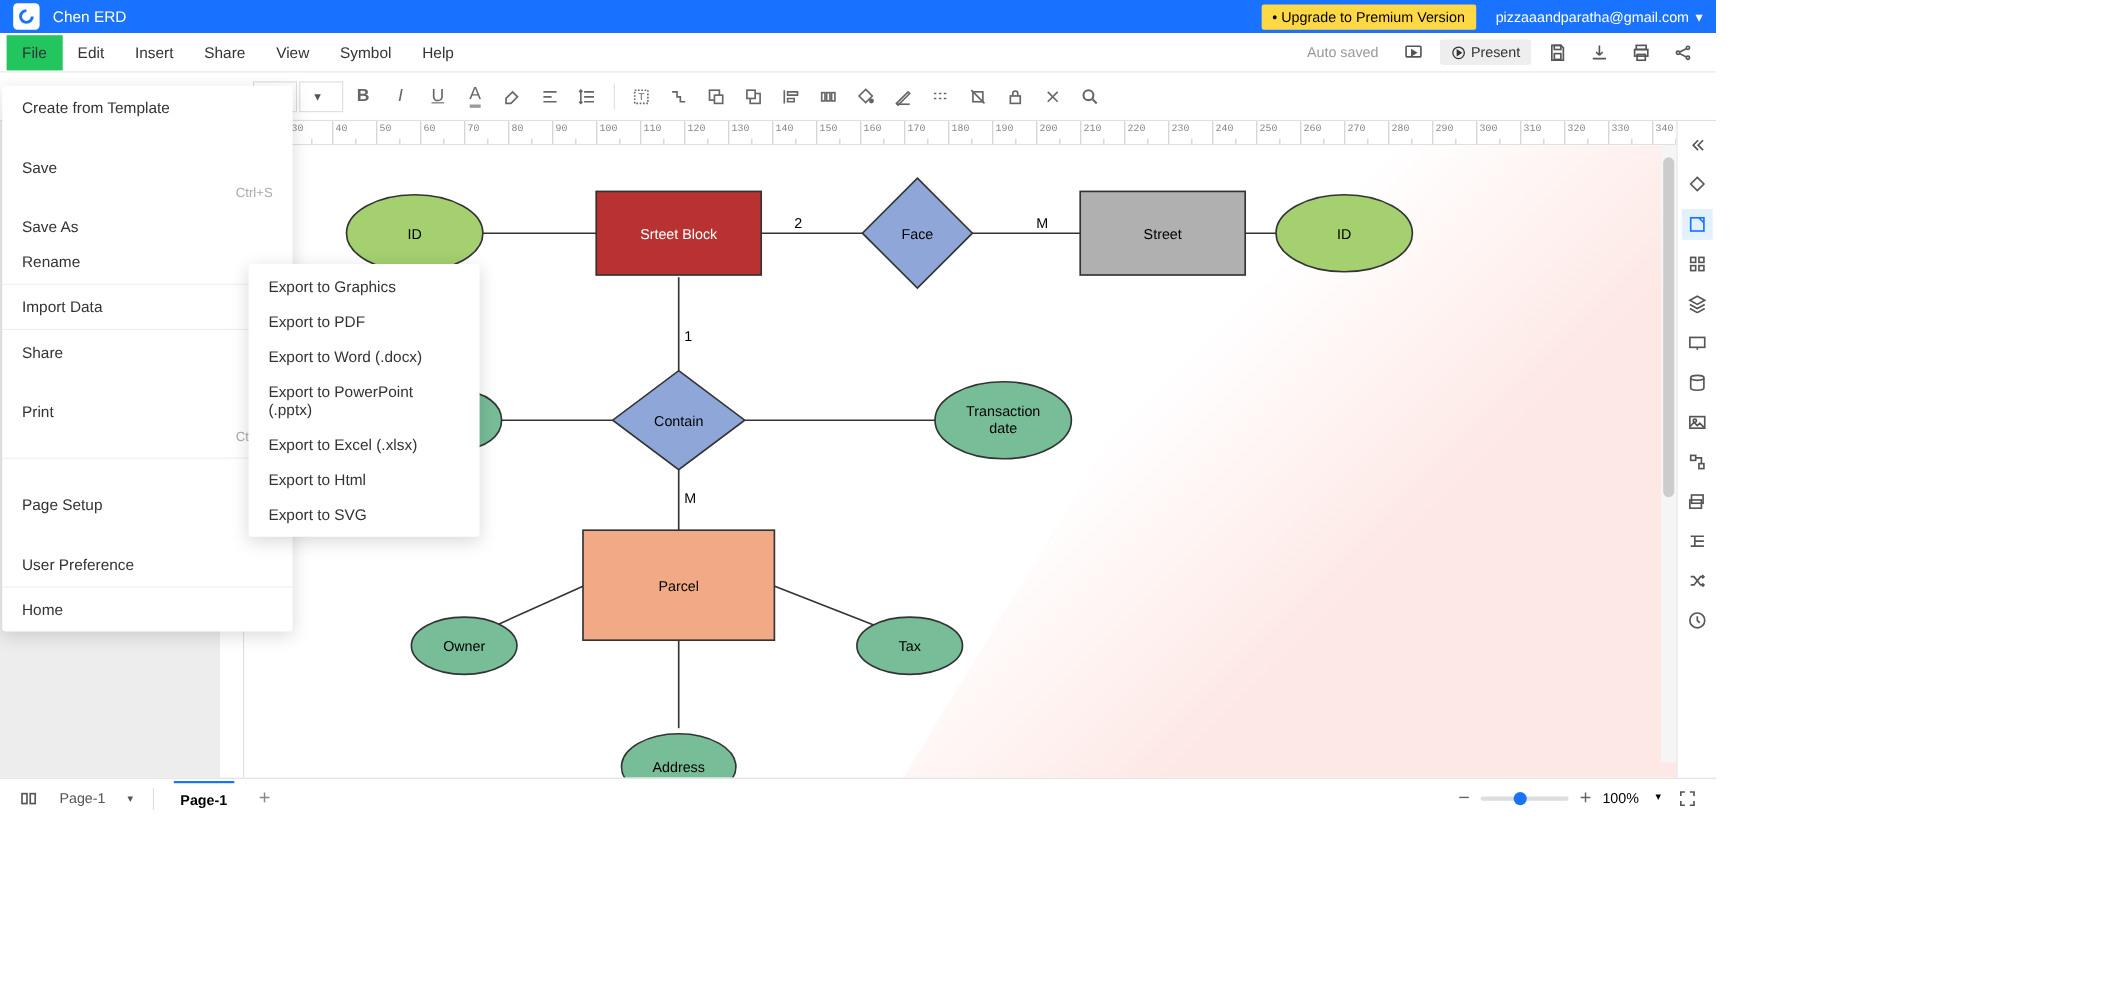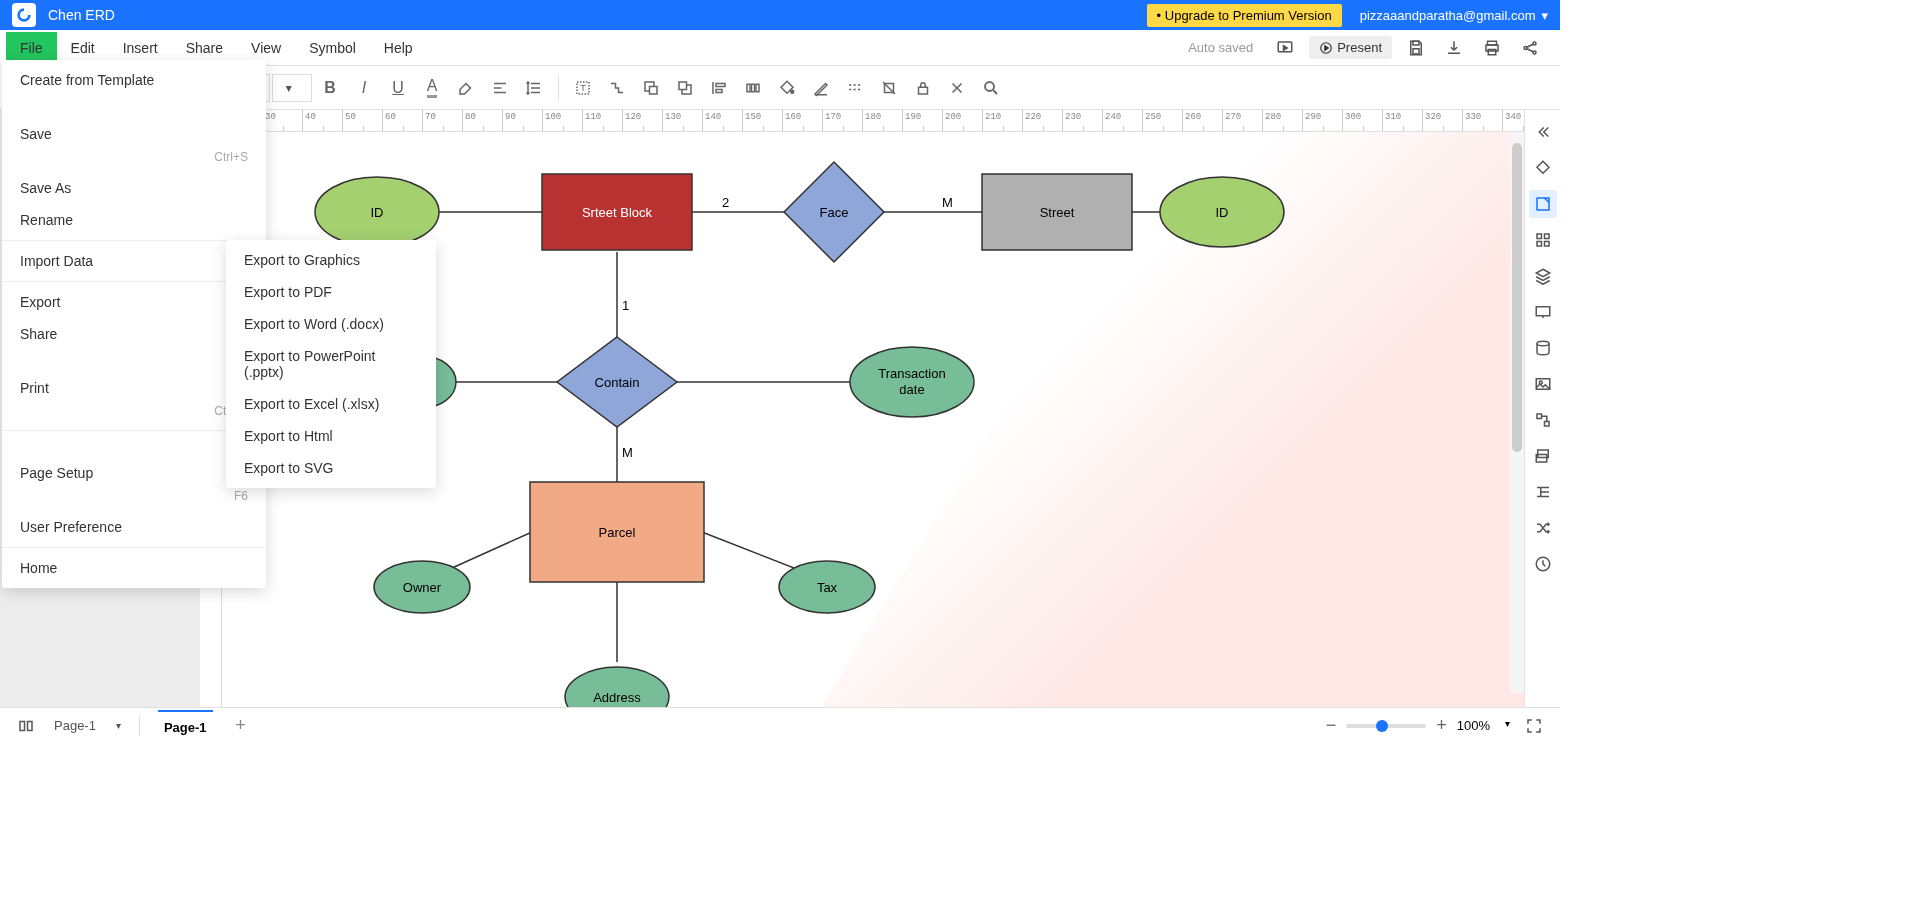--- a/index.html
+++ b/index.html
@@ -30,21 +30,21 @@
 .toolbar .tbtn { width: 32px; height: 32px; display: flex; align-items: center; justify-content: center; color: #666; cursor: pointer; }
 .toolbar .divider { width: 1px; height: 24px; background: #e0e0e0; margin: 0 6px; }
 
 
 .dropdown { position: absolute; background: #fff; box-shadow: 0 4px 16px rgba(0,0,0,0.15); border-radius: 3px; min-width: 210px; z-index: 100; padding: 4px 0; }
 .dropdown .ditem { padding: 8px 18px; font-size: 14px; color: #333; cursor: pointer; display: flex; justify-content: space-between; align-items: center; }
 .dropdown .ditem .shortcut { color: #aaa; font-size: 12px; margin-top: 46px; }
 .dropdown .dsep { height: 1px; background: #eee; margin: 4px 0; }
 .dropdown .arrow { color: #666; font-size: 10px; }
 
-.file-menu { top: 60px; left: 2px; width: 264px; }
+.file-menu { top: 78px; left: 2px; width: 264px; }
 .export-menu { top: 240px; left: 226px; width: 200px; }
 
 
 .workspace { position: absolute; top: 110px; left: 0; right: 36px; bottom: 36px; background: #ededed; }
 .ruler-h { position: absolute; top: 0; left: 222px; right: 0; height: 22px; background: #fff; border-bottom: 1px solid #ddd; overflow: hidden; }
 .ruler-h .ticks { display: flex; height: 100%; position: relative; }
 .ruler-h .tick { flex: 0 0 40px; border-left: 1px solid #ccc; font-size: 9px; color: #888; position: relative; }
 .ruler-h .tick span { position: absolute; top: 2px; left: 2px; font-family: Liberation Mono, monospace; }
 .ruler-h .tick::after { content: ''; position: absolute; left: 20px; bottom: 0; width: 1px; height: 5px; background: #ccc; }
 .ruler-v { position: absolute; top: 22px; left: 200px; width: 22px; bottom: 0; background: #fff; border-right: 1px solid #ddd; }
@@ -262,24 +262,20 @@
     </div>
   <div class="ditem">
       <span>Rename</span>
     </div>
   <div class="dsep"></div>
   <div class="ditem">
       <span>Import Data</span>
     </div>
   <div class="dsep"></div>
   <div class="ditem">
-      <span>Export</span>
-      <span class="arrow">▶</span>
-    </div>
-  <div class="ditem">
       <span>Share</span>
     </div>
   <div class="ditem">
       <span>Print</span>
       <span class="shortcut">Ctrl+P</span>
     </div>
   <div class="dsep"></div>
   <div class="ditem">
       <span>Page Setup</span>
       <span class="shortcut">F6</span>

